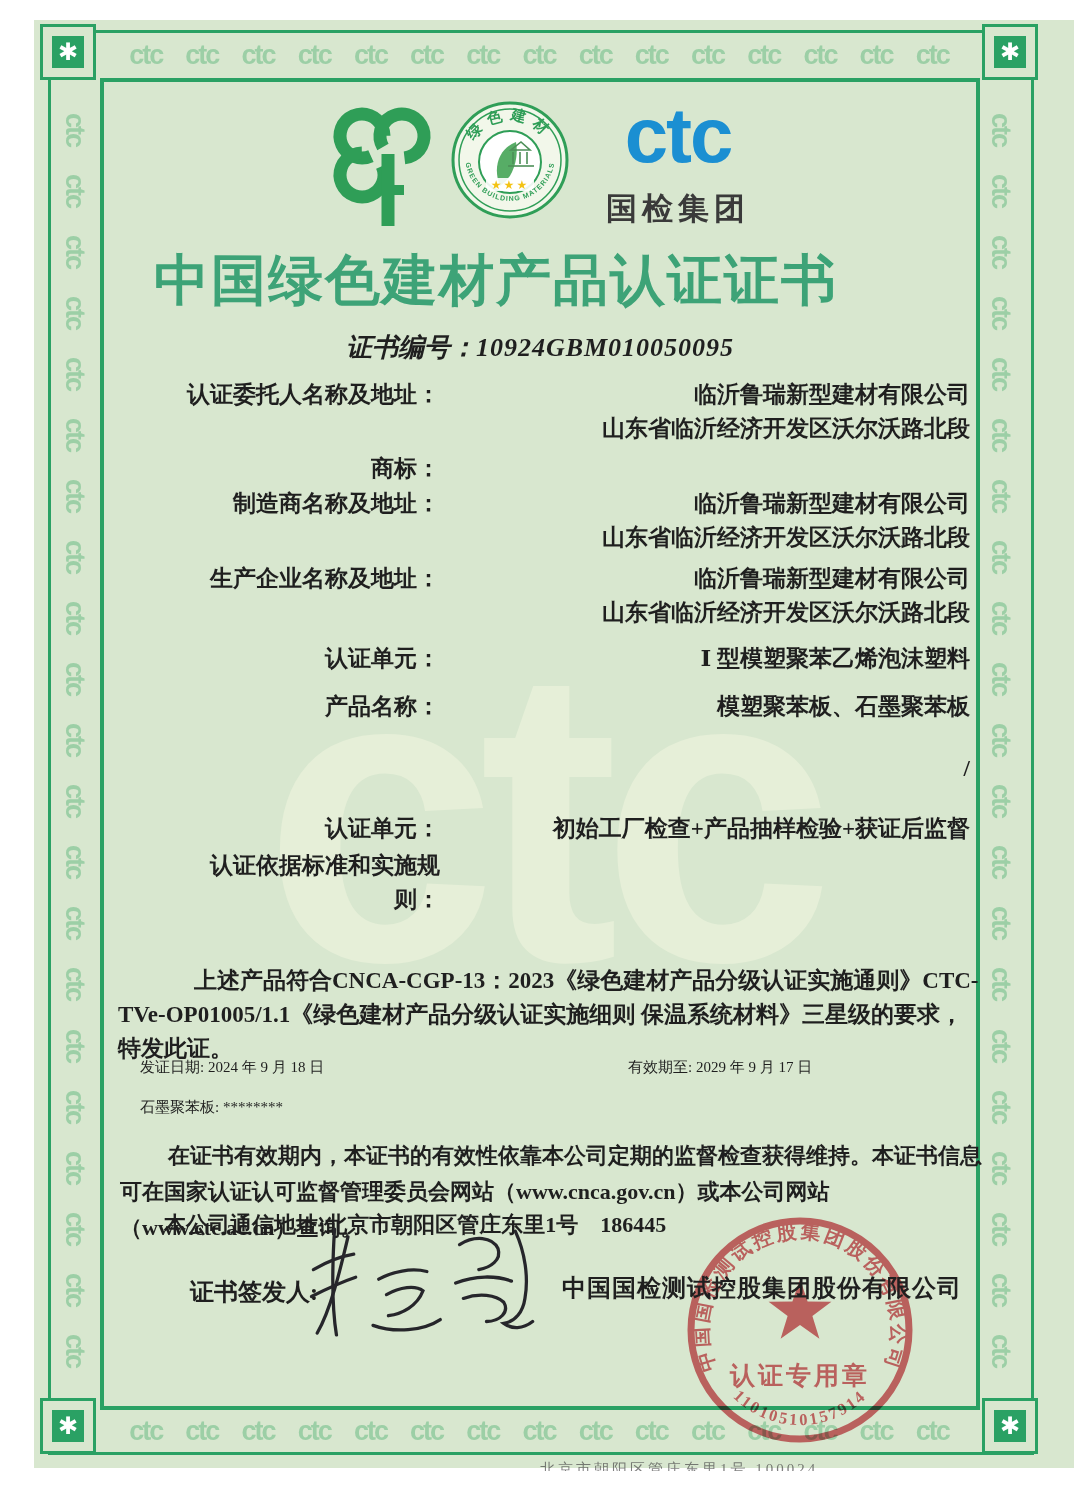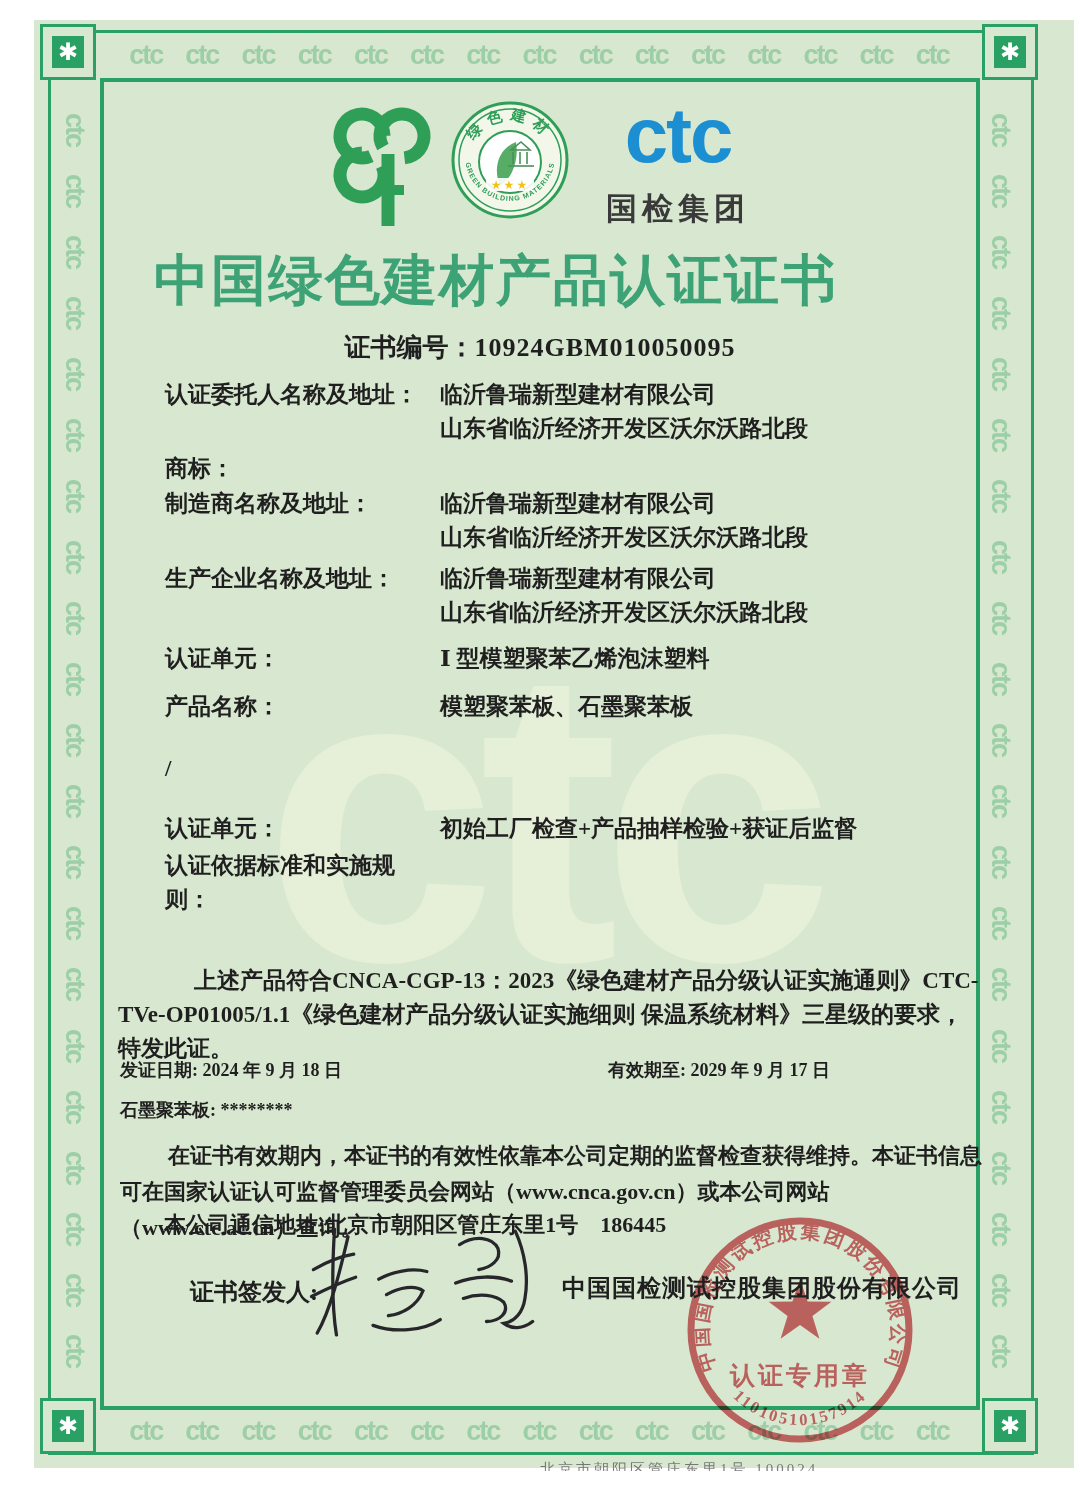--- a/index.html
+++ b/index.html
@@ -40,30 +40,30 @@
   .logos{z-index:4;}
   .ctc-block{left:588px;top:100px;width:180px;text-align:center;z-index:4;}
   .ctc-word{font-family:"Liberation Sans","DejaVu Sans",sans-serif;font-weight:900;
     font-size:78px;line-height:70px;color:#1b8fd2;letter-spacing:-2px;}
   .ctc-co{font-family:"Liberation Sans","DejaVu Sans",sans-serif;font-weight:900;
     font-size:31px;color:#3a3a3a;letter-spacing:5px;margin-top:18px;}
   
   .title{left:0;top:244px;width:992px;text-align:center;z-index:4;
     font-family:"Liberation Sans","DejaVu Sans",sans-serif;
     font-weight:900;font-size:55px;color:#3da377;letter-spacing:2px;}
-  .certno{left:0;top:330px;width:1080px;text-align:center;z-index:4;font-size:26px;font-weight:bold;}
+  .certno{left:0;top:330px;width:1080px;text-align:center;z-index:4;font-size:26px;font-weight:bold;font-style:italic;}
   .certno .num{font-family:"Liberation Serif",serif;letter-spacing:1px;}
   
-  .row{left:165px;width:805px;display:flex;z-index:4;font-size:23px;font-weight:bold;line-height:34px;}
+  .row{left:165px;width:805px;display:flex;z-index:4;font-size:23px;font-weight:bold;line-height:34px;text-align:right;}
   .lab{width:275px;flex:none;}
   .val{flex:1;}
   
   .statement{left:118px;top:964px;width:868px;z-index:4;font-size:23px;font-weight:bold;
     line-height:34px;text-indent:76px;}
-  .dates{z-index:4;font-size:18px;font-weight:bold;}
+  .dates{z-index:4;font-size:15px;font-weight:normal;margin-left:20px;}
   .notice{left:120px;top:1138px;width:874px;z-index:4;font-size:22px;font-weight:bold;
     line-height:36px;text-indent:48px;}
   .addr{left:164px;top:1210px;z-index:4;font-size:22px;font-weight:bold;}
   
   .sig-label{left:190px;top:1276px;z-index:5;font-size:24px;font-weight:bold;}
   .sig-svg{left:298px;top:1220px;z-index:5;}
   .company{left:562px;top:1272px;z-index:5;font-size:24px;font-weight:bold;letter-spacing:1px;}
   .seal{left:678px;top:1208px;z-index:4;opacity:.87;mix-blend-mode:multiply;}
   
   .footer-clip{left:540px;top:1460px;width:430px;height:11px;overflow:hidden;z-index:4;

